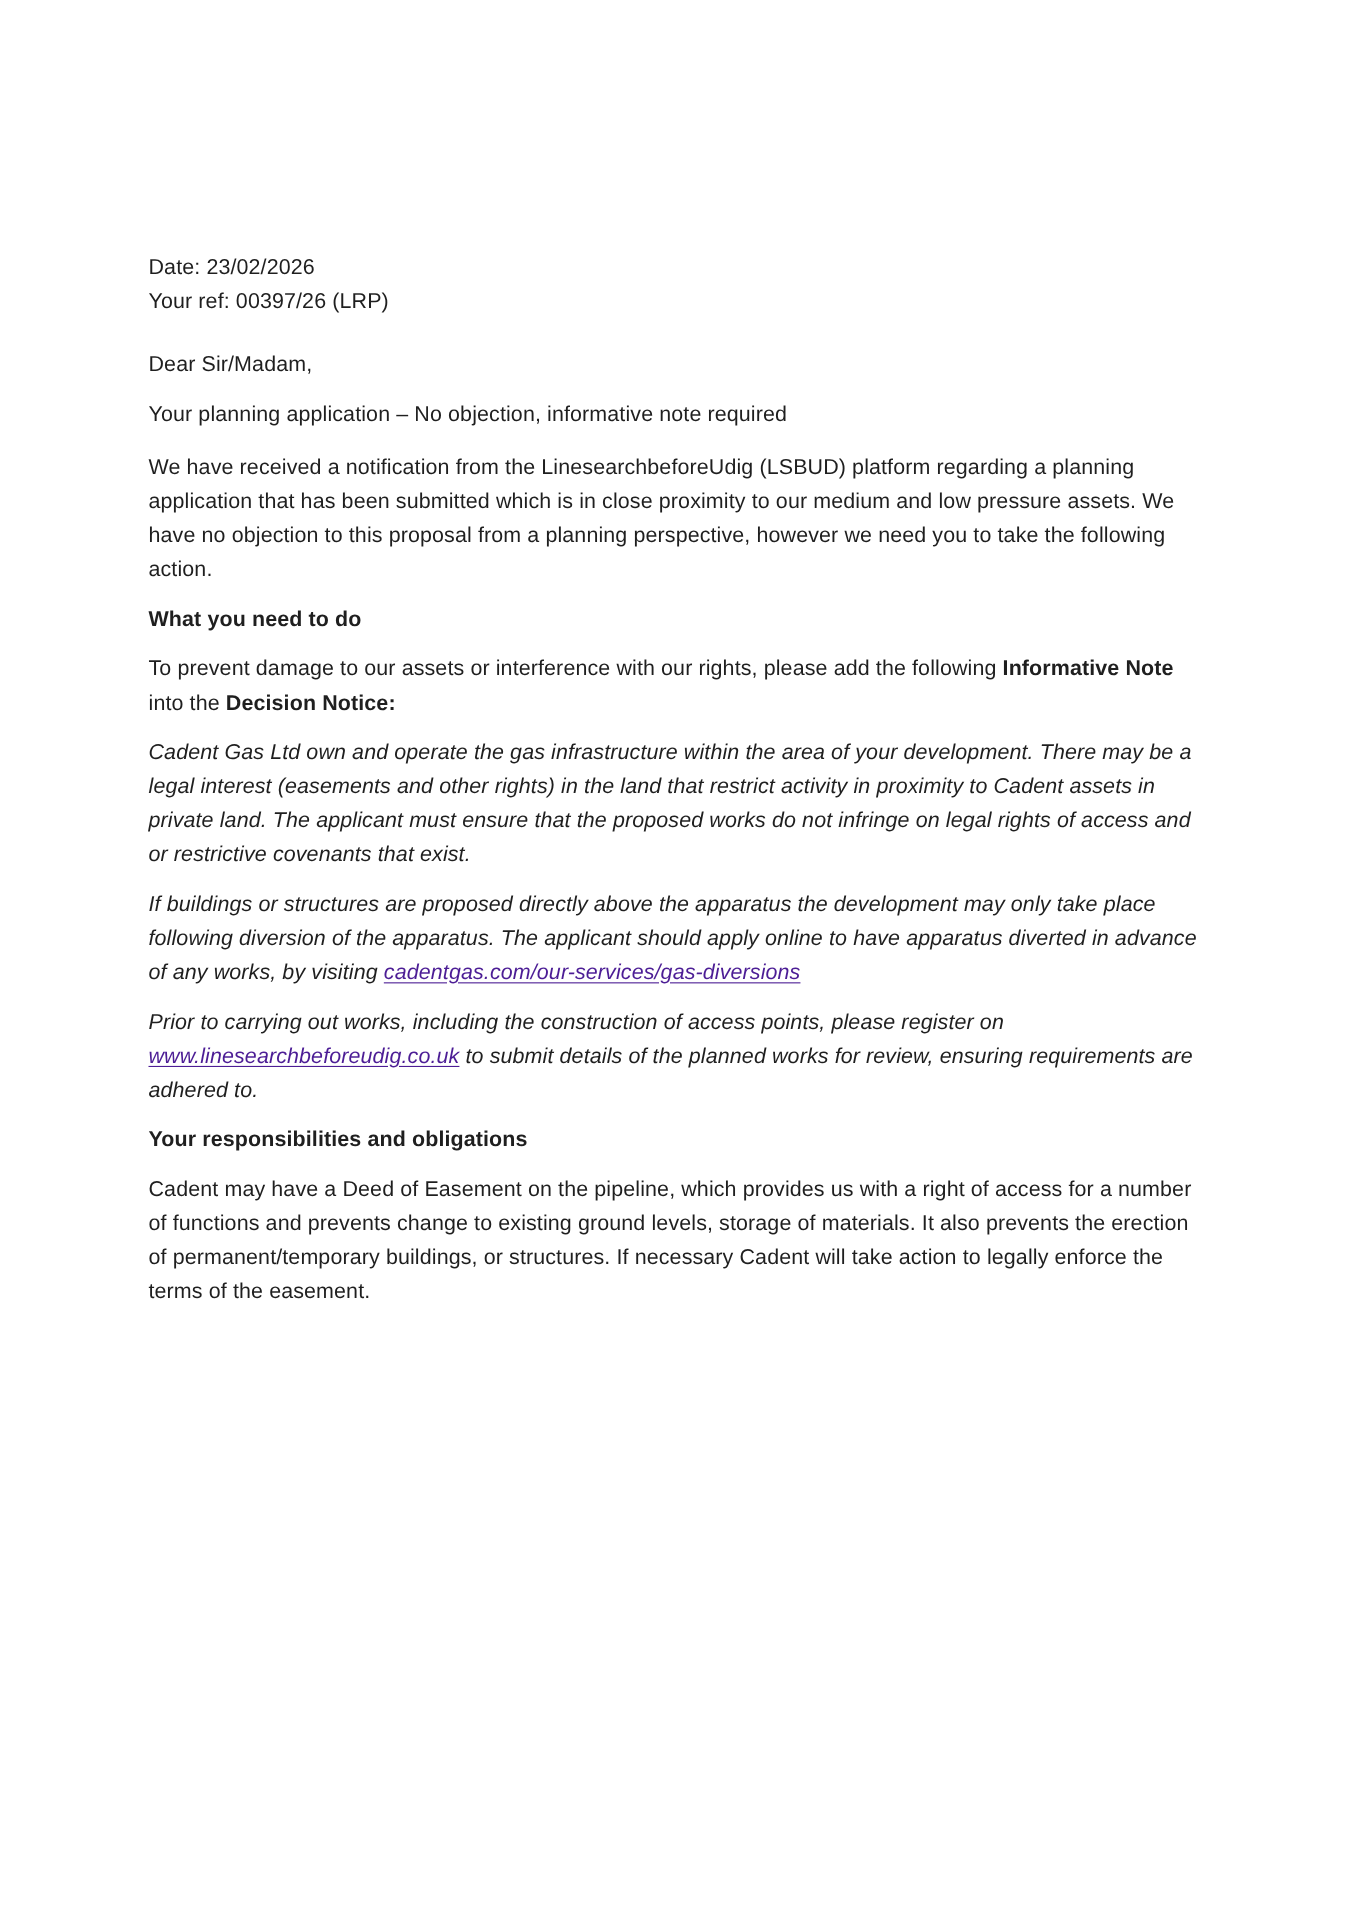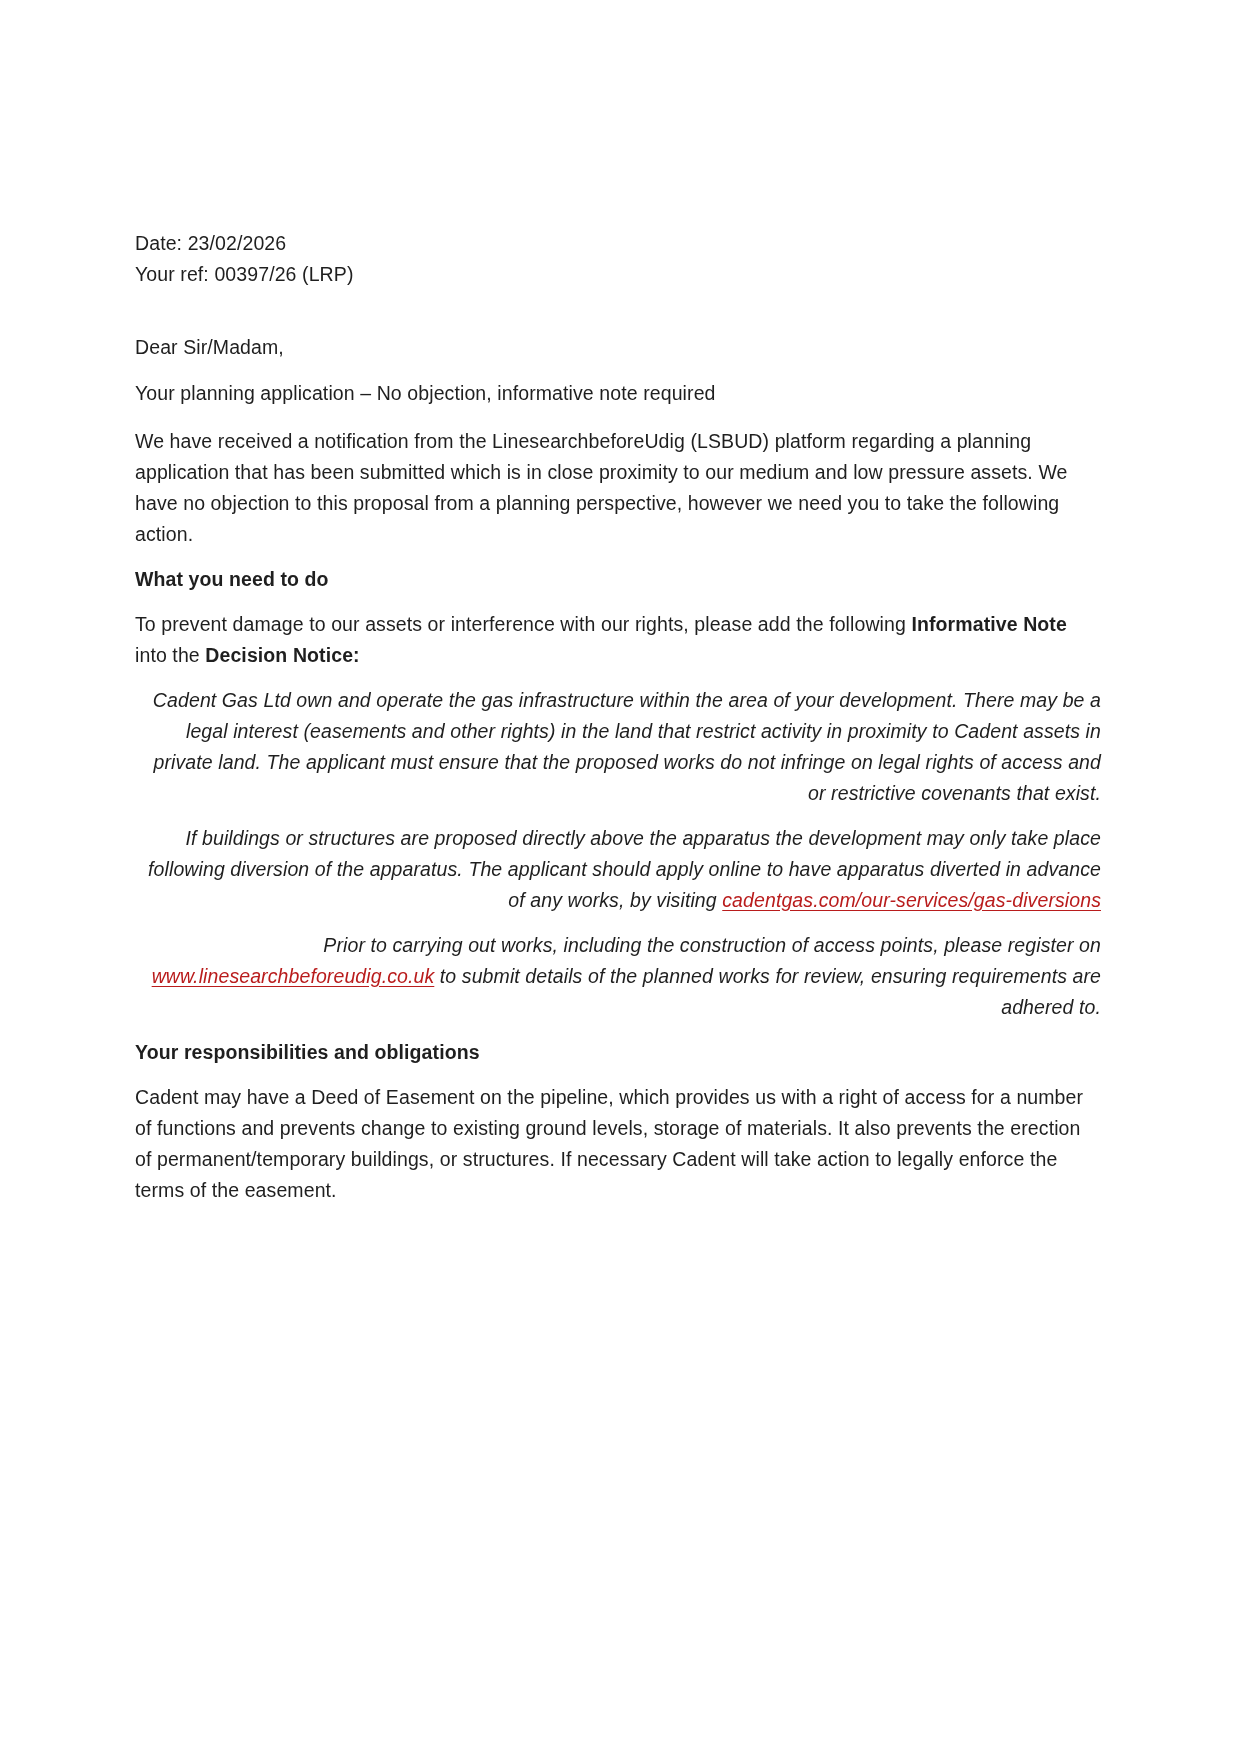--- a/index.html
+++ b/index.html
@@ -29,39 +29,38 @@
   .meta-line {
     margin: 0;
   }
   p.para {
     margin: 0 0 14px 0;
   }
   .gap-after-meta {
     height: 26px;
   }
   .salutation {
-    margin: 16px 0 15px 0;
+    margin: 0 0 15px 0;
   }
   .subject {
     font-weight: normal;
     margin: 0 0 17px 0;
   }
   .heading {
     font-weight: bold;
     margin: 14px 0 14px 0;
   }
   .italic {
     font-style: italic;
-    text-align: right;
   }
   .bold-inline {
     font-weight: bold;
   }
   a.doc-link {
-    color: #b91c1c;
+    color: #4c1d95;
     text-decoration: underline;
     text-underline-offset: 3px;
     cursor: pointer;
   }
 </style>
 </head>
 <body>
 
 <div class="page">
   <div class="doc">

